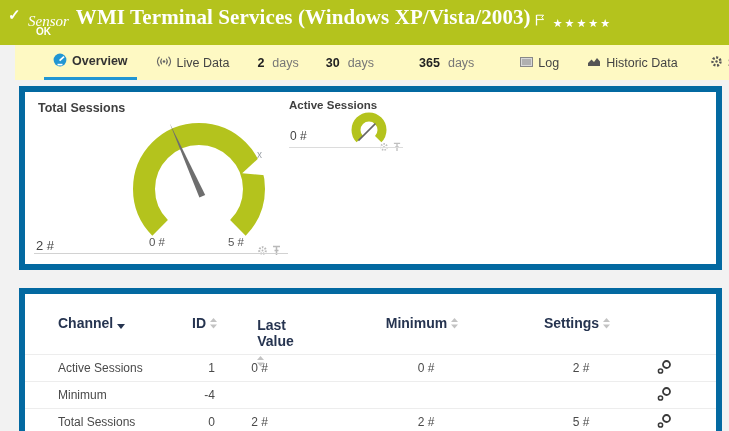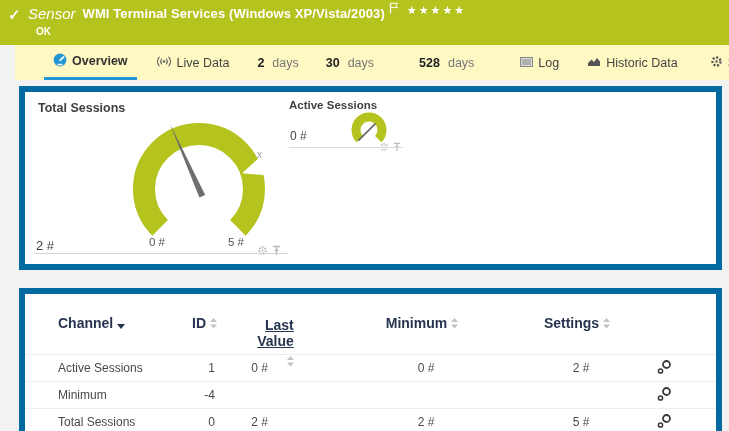--- a/index.html
+++ b/index.html
@@ -4,23 +4,23 @@
 <style>
   * { margin:0; padding:0; box-sizing:border-box; }
   html,body { background:#e9e9e9; }
   #screen {
     position:relative; width:729px; height:431px; overflow:hidden;
     background:#f2f2f2; font-family:"Liberation Sans", sans-serif;
   }
   
   .hdr { position:absolute; top:0; left:0; width:729px; height:45px; background:#b4c31d; color:#fff; }
   .hdr-check { position:absolute; left:8px; top:6px; font-size:15px; font-weight:bold; }
-  .hdr-line1 { position:absolute; left:28px; top:5px; display:flex; align-items:center; }
+  .hdr-line1 { position:absolute; left:28px; top:5px; display:flex; align-items:flex-end;font-family:Liberation Serif, serif; }
   .hdr-kind { font-style:italic; font-size:15px; margin-right:7px; }
-  .hdr-title { font-size:13px; font-weight:bold; letter-spacing:.1px; }
+  .hdr-title { font-size:21px; font-weight:bold; letter-spacing:.1px; }
   .hdr-flag { margin-left:4px; margin-top:-9px; }
   .hdr-stars { font-size:11px; letter-spacing:2px; margin-left:8px; margin-top:-6px; }
   .hdr-ok { position:absolute; left:36px; top:26px; font-size:10px; font-weight:bold; }
   
   .tabbar { position:absolute; top:45px; left:15px; width:729px; height:35px; background:#fef9c3; display:flex; align-items:stretch; padding-left:20px; }
   .tab { display:flex; align-items:center; gap:5px; padding:0 9px; font-size:12.5px; color:#444; white-space:nowrap; }
   .tab.active { border-bottom:3px solid #2196d3; font-weight:bold; color:#333; }
   .tab .num { font-weight:bold; color:#222; margin-right:3px; }
   .tab .unit { color:#777; }
   
@@ -36,21 +36,21 @@
   .g-val-sm { font-size:12px; color:#444; }
   .limit-x { font-size:10px; color:#9aa0a6; }
   .rule { height:1px; background:#d2d2d2; }
   .gauge-tools { display:flex; align-items:center; gap:4px; }
   
   .t-header { height:60px; padding:23px 0 0 33px; display:grid;
     grid-template-columns:120px 45px 105px 160px 150px 1fr; align-items:start;
     font-size:14px; font-weight:bold; color:#263450; }
   .th { display:flex; align-items:flex-start; gap:4px; line-height:13.5px; }
   .th-id { justify-self:end; padding-right:6px; }
-  .th-last { justify-self:center; text-align:right;text-decoration:underline; }
+  .th-last { justify-self:center; text-align:left; }
   .th-last .l2 { display:flex; gap:4px; justify-content:center;flex-direction:column; }
   .th-min,.th-max { justify-self:center; transform:translateX(14px); }
   .t-row { display:grid; grid-template-columns:120px 45px 105px 160px 150px 1fr;
     height:27px; align-items:center; padding-left:33px; border-top:1px solid #ededed;
     font-size:12px; color:#4a4a4a; }
   .t-bottom { border-top:1px solid #ededed; }
   .td-id { justify-self:end; padding-right:8px; }
   .td-last { justify-self:center; transform:translateX(-16px); }
   .td-min,.td-max { justify-self:center; transform:translateX(18px); }
   .td-icon { justify-self:start; padding-left:18px; display:flex; align-items:center; }
@@ -102,21 +102,21 @@
     </div>
     <div class="tab" style="margin-left:10px">
       <span class="num">2</span>
       <span class="unit">days</span>
     </div>
     <div class="tab" style="margin-left:9px">
       <span class="num">30</span>
       <span class="unit">days</span>
     </div>
     <div class="tab" style="margin-left:27px">
-      <span class="num">528</span>
+      <span class="num">365</span>
       <span class="unit">days</span>
     </div>
     <div class="tab" style="margin-left:28px">
       <span>
         <svg width="13" height="10" viewBox="0 0 13 10">
             <rect x="0.5" y="0.5" width="12" height="9" fill="#d8d8d8" stroke="#888"></rect>
             <path d="M2 3 H11 M2 5 H11 M2 7 H11" stroke="#888" stroke-width="1"></path>
           </svg>
       </span>
       <span>Log</span>

